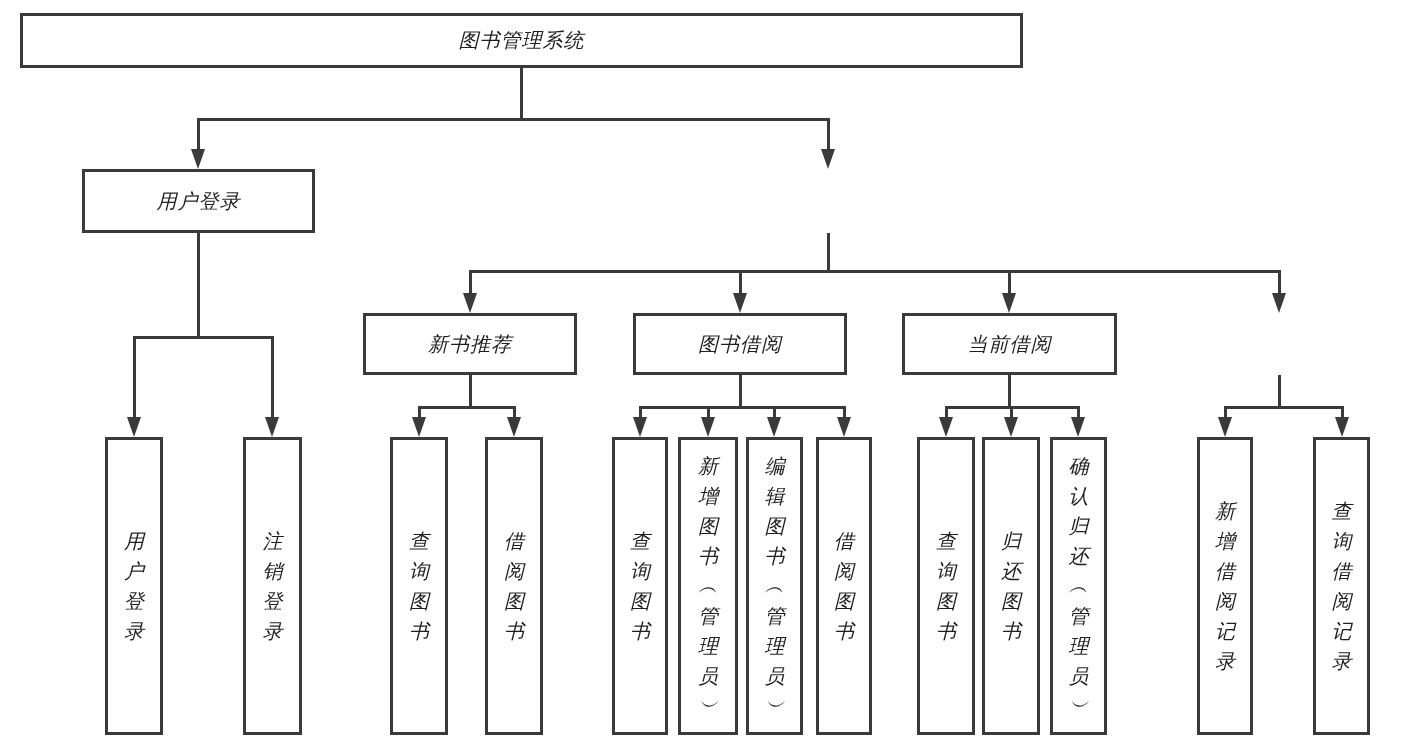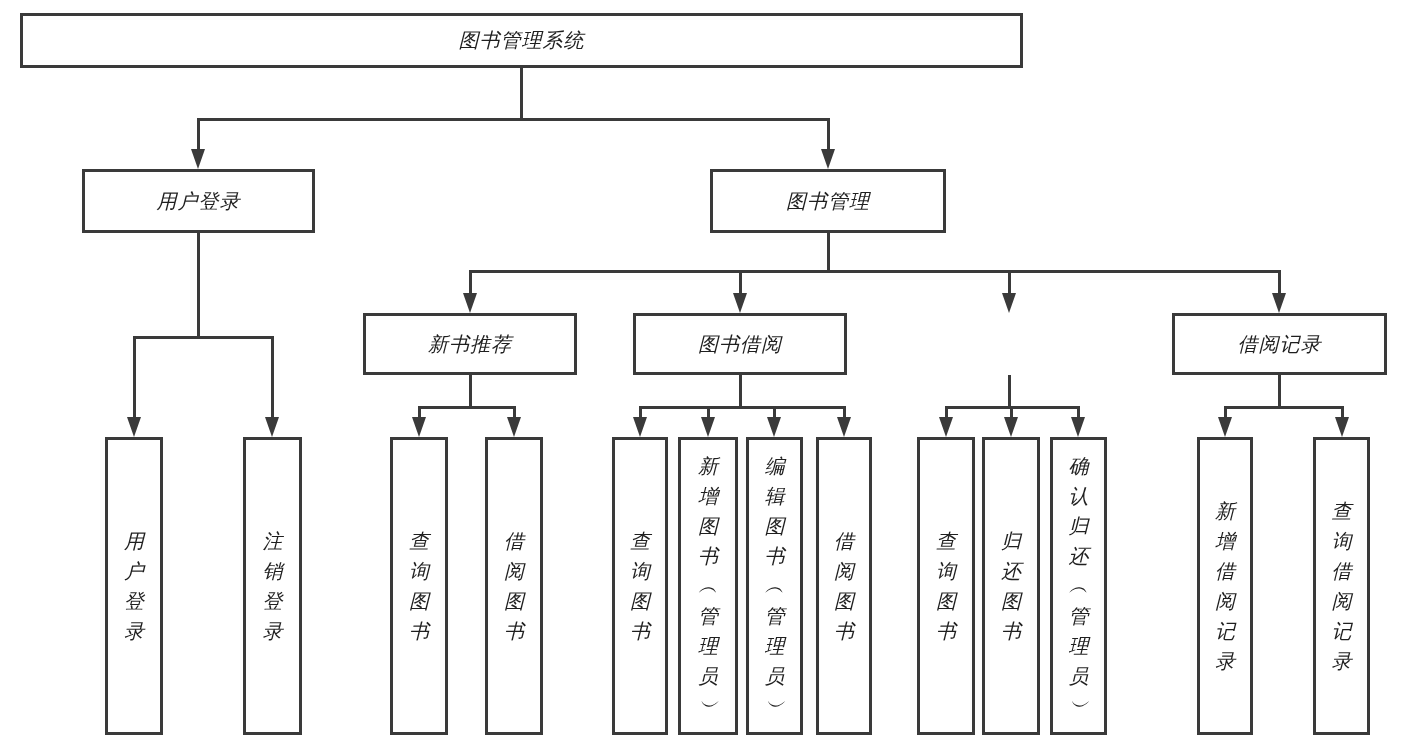--- a/index.html
+++ b/index.html
@@ -89,23 +89,20 @@
 
   <div class="vline" style="left:520px; top:68px; height:53px;"></div>
   <div class="hline" style="left:197px; top:118px; width:633px;"></div>
   <div class="vline" style="left:197px; top:118px; height:35px;"></div>
   <div class="arrowhead" style="left:191px; top:149px;"></div>
   <div class="vline" style="left:827px; top:118px; height:35px;"></div>
   <div class="arrowhead" style="left:821px; top:149px;"></div>
 
   <div class="node" style="left:82px; top:169px; width:233px; height:64px;">
     <span class="lbl">用户登录</span>
-  </div>
-  <div class="node" style="left:710px; top:169px; width:236px; height:64px;">
-    <span class="lbl">图书管理</span>
   </div>
 
   <div class="vline" style="left:197px; top:233px; height:106px;"></div>
   <div class="hline" style="left:133px; top:336px; width:141px;"></div>
   <div class="vline" style="left:133px; top:336px; height:85px;"></div>
   <div class="arrowhead" style="left:127px; top:417px;"></div>
   <div class="vline" style="left:271px; top:336px; height:85px;"></div>
   <div class="arrowhead" style="left:265px; top:417px;"></div>
 
   <div class="vline" style="left:827px; top:233px; height:40px;"></div>
@@ -118,22 +115,22 @@
   <div class="arrowhead" style="left:1002px; top:293px;"></div>
   <div class="vline" style="left:1278px; top:270px; height:27px;"></div>
   <div class="arrowhead" style="left:1272px; top:293px;"></div>
 
   <div class="node" style="left:363px; top:313px; width:214px; height:62px;">
     <span class="lbl">新书推荐</span>
   </div>
   <div class="node" style="left:633px; top:313px; width:214px; height:62px;">
     <span class="lbl">图书借阅</span>
   </div>
-  <div class="node" style="left:1172px; top:313px; width:215px; height:62px;">
-    <span class="lbl">借阅记录</span>
+  <div class="node" style="left:902px; top:313px; width:215px; height:62px;">
+    <span class="lbl">当前借阅</span>
   </div>
 
   <div class="vline" style="left:469px; top:375px; height:34px;"></div>
   <div class="hline" style="left:418px; top:406px; width:98px;"></div>
   <div class="vline" style="left:418px; top:406px; height:15px;"></div>
   <div class="arrowhead" style="left:412px; top:417px;"></div>
   <div class="vline" style="left:513px; top:406px; height:15px;"></div>
   <div class="arrowhead" style="left:507px; top:417px;"></div>
 
   <div class="vline" style="left:739px; top:375px; height:34px;"></div>

